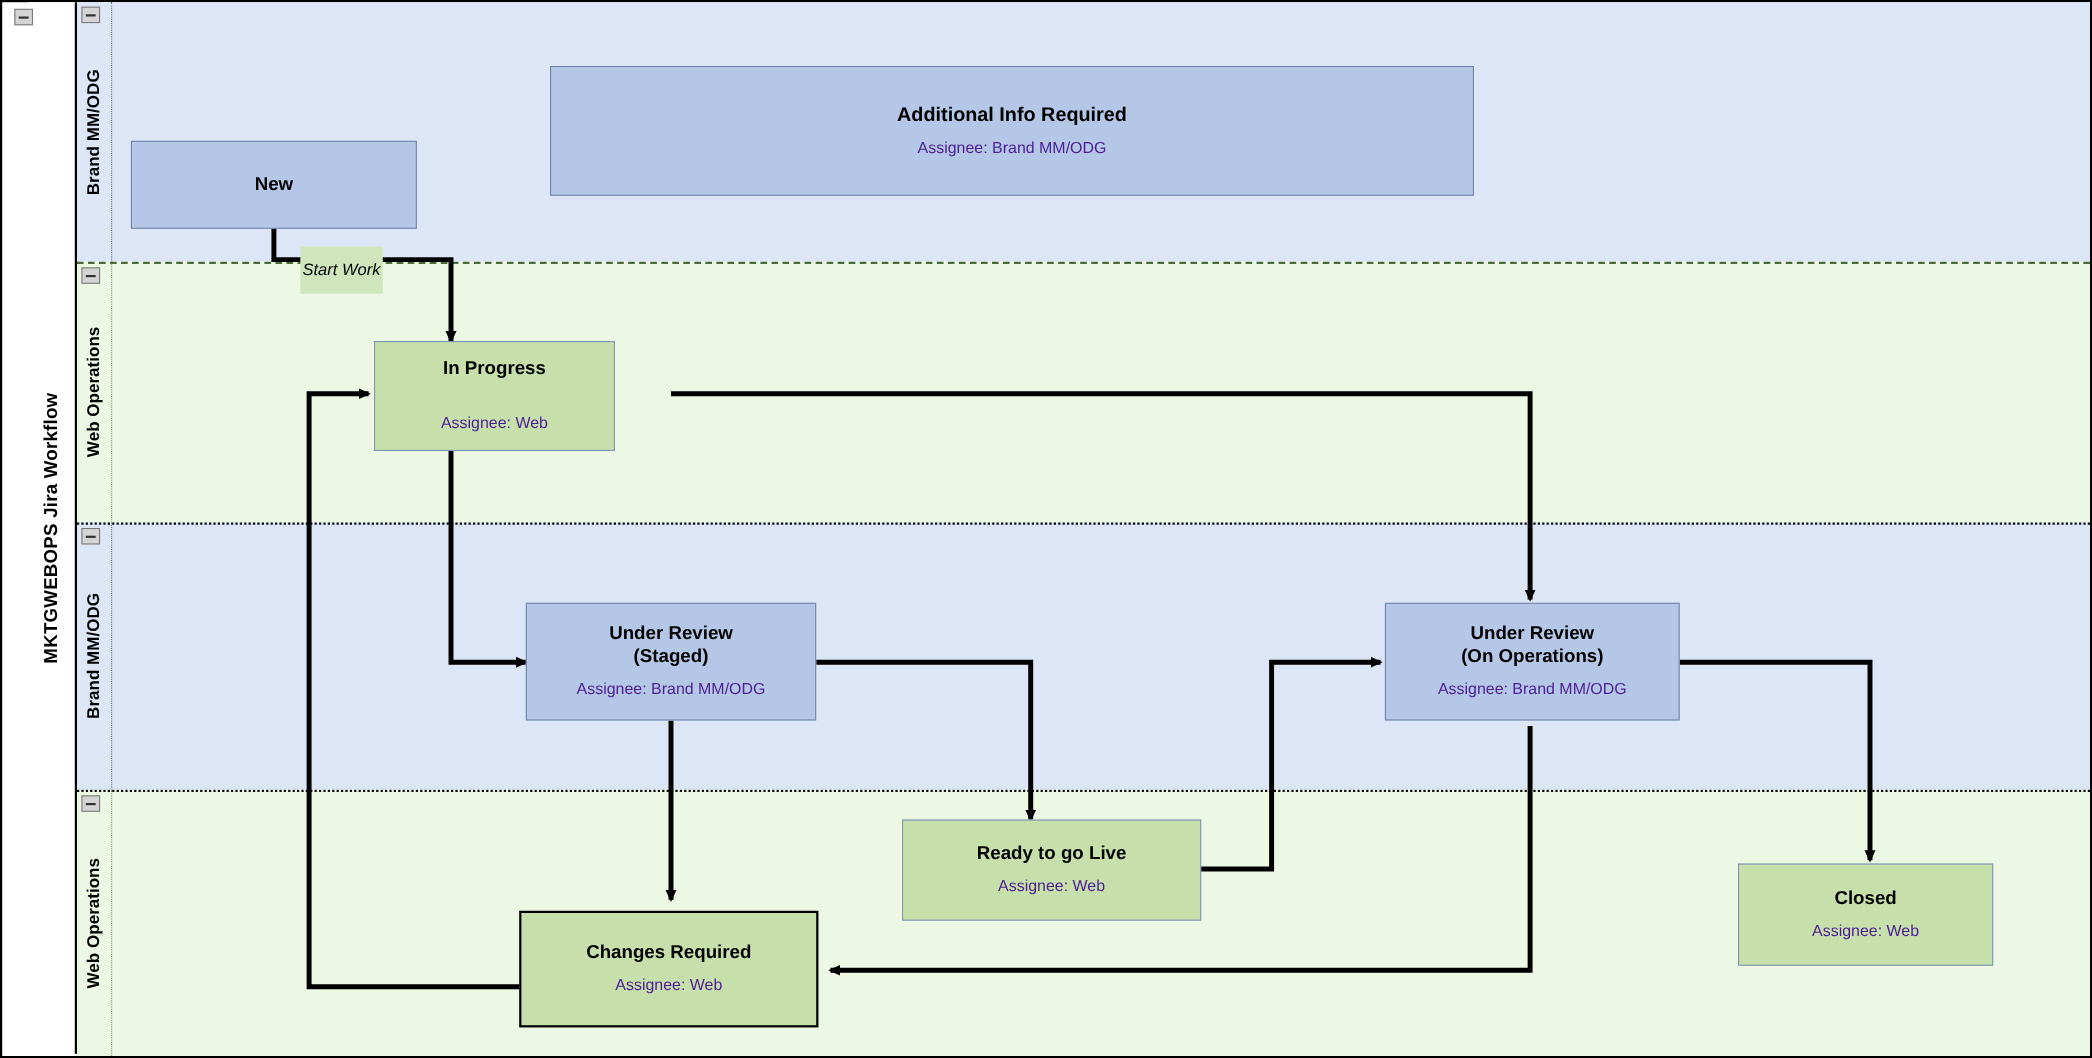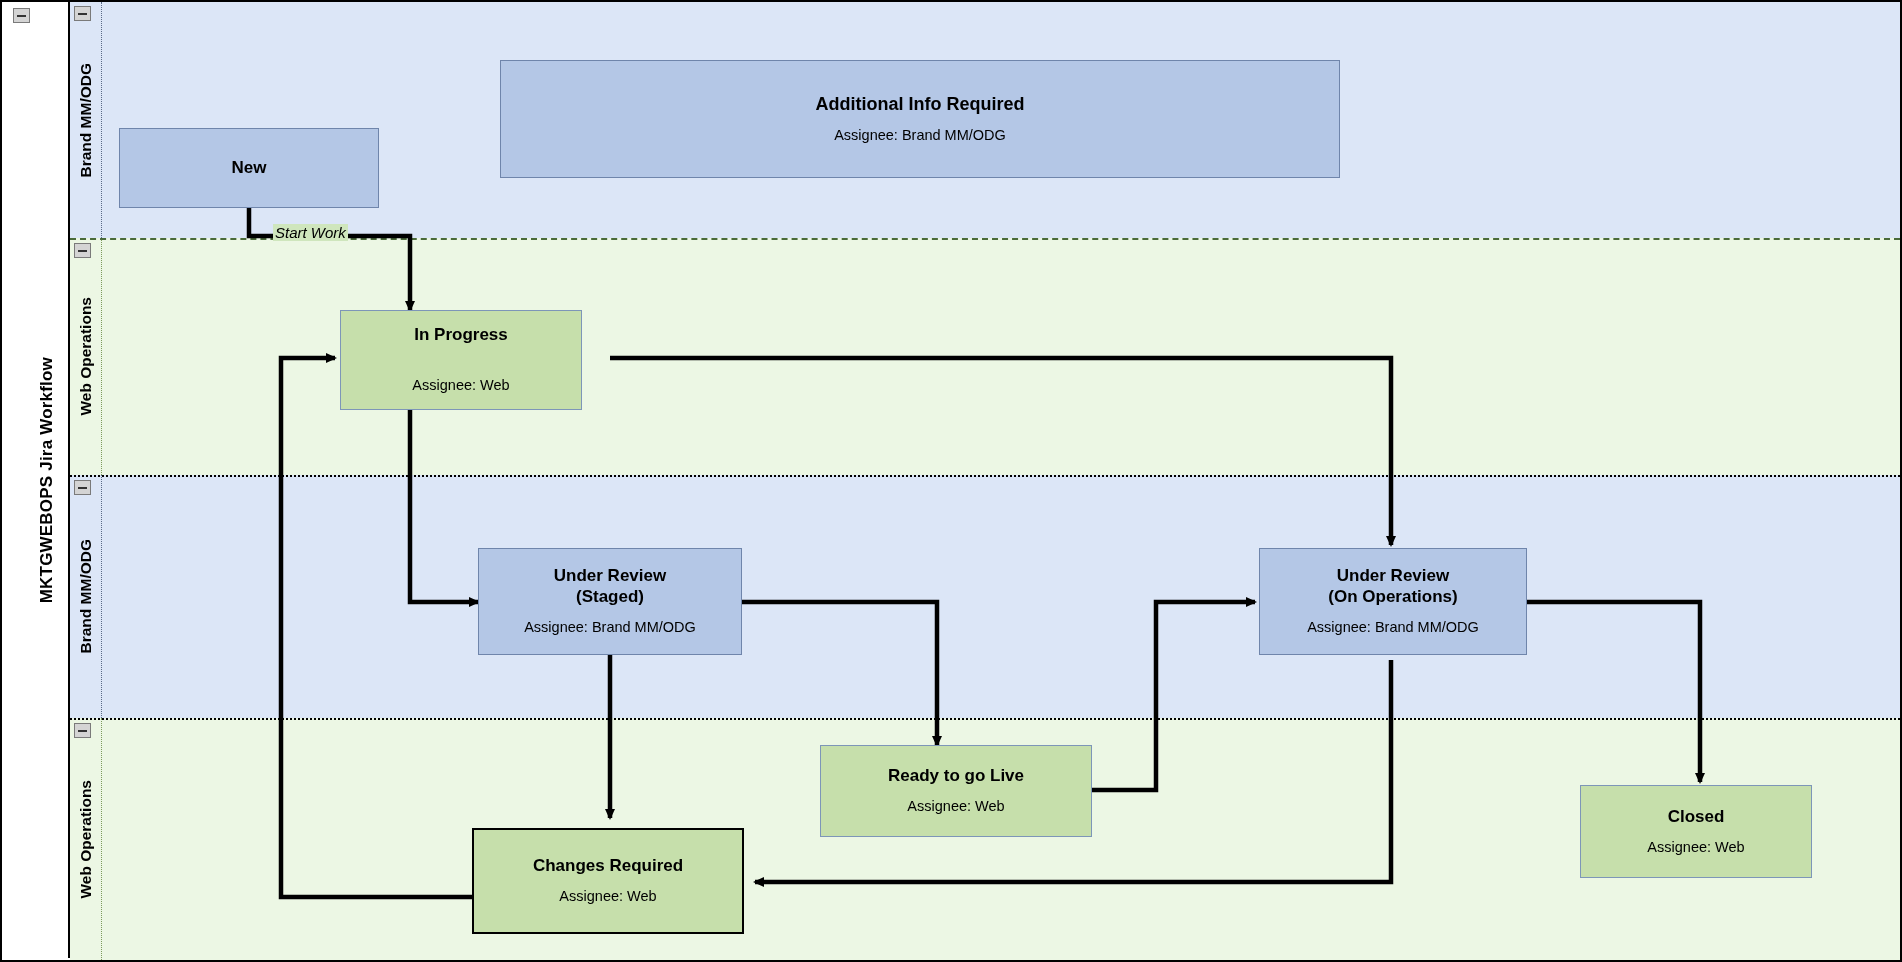--- a/index.html
+++ b/index.html
@@ -49,31 +49,31 @@
   .lane-div-dashed{position:absolute;left:70px;right:2px;height:0;border-top:2px dashed #4a6a3a;}
   .lane-div-dotted{position:absolute;left:70px;right:2px;height:0;border-top:2px dotted #000;}
 
   
   .node{
     position:absolute;box-sizing:border-box;
     display:flex;flex-direction:column;align-items:center;justify-content:center;
     text-align:left;z-index:20;line-height:1.22;
   }
   .node .title{font-weight:bold;font-size:17px;color:#000;}
-  .node .sub{font-size:14.5px;color:#000000;margin-top:11px;}
+  .node .sub{font-size:14.5px;color:#4c1d95;margin-top:11px;}
   .node .sub2{font-size:14.5px;color:#000;}
   .node.blue{background:#b4c7e6;border:1px solid #6f85ab;}
   .node.green{background:#c6dfab;border:1px solid #7d96b8;}
   .node.green-strong{background:#c6dfab;border:2px solid #000000;}
   .node.wide .title{font-size:18px;}
 
   
   .edge-label{
     position:absolute;z-index:30;background:#cfe6bd;
-    font-style:italic;font-size:15px;color:#000;padding:0 2px;white-space:nowrap;
+    font-style:italic;font-size:15px;color:#000;padding:13px 2px;white-space:nowrap;
   }
 
   
   .wires{position:absolute;left:0;top:0;width:1902px;height:962px;z-index:10;pointer-events:none;}
 </style>
 </head>
 <body>
 
 <div id="page">
   <div class="frame"></div>
@@ -152,21 +152,21 @@
 
   <div class="node blue" style="left:119px;top:80px;width:260px;height:80px;margin-top:48px;">
     <div class="title">New</div>
   </div>
 
   <div class="node blue wide" style="left:500px;top:60px;width:840px;height:118px;">
     <div class="title">Additional Info Required</div>
     <div class="sub">Assignee: Brand MM/ODG</div>
   </div>
 
-  <div class="node green" style="left:340px;top:310px;width:242px;height:100px;gap:20px;">
+  <div class="node green" style="left:340px;top:310px;width:219px;height:100px;gap:20px;">
     <div class="title">In Progress</div>
     <div class="sub">Assignee: Web</div>
   </div>
 
   <div class="node blue" style="left:478px;top:548px;width:264px;height:107px;">
     <div class="title">Under Review</div>
     <div class="title">(Staged)</div>
     <div class="sub">Assignee: Brand MM/ODG</div>
   </div>
 

